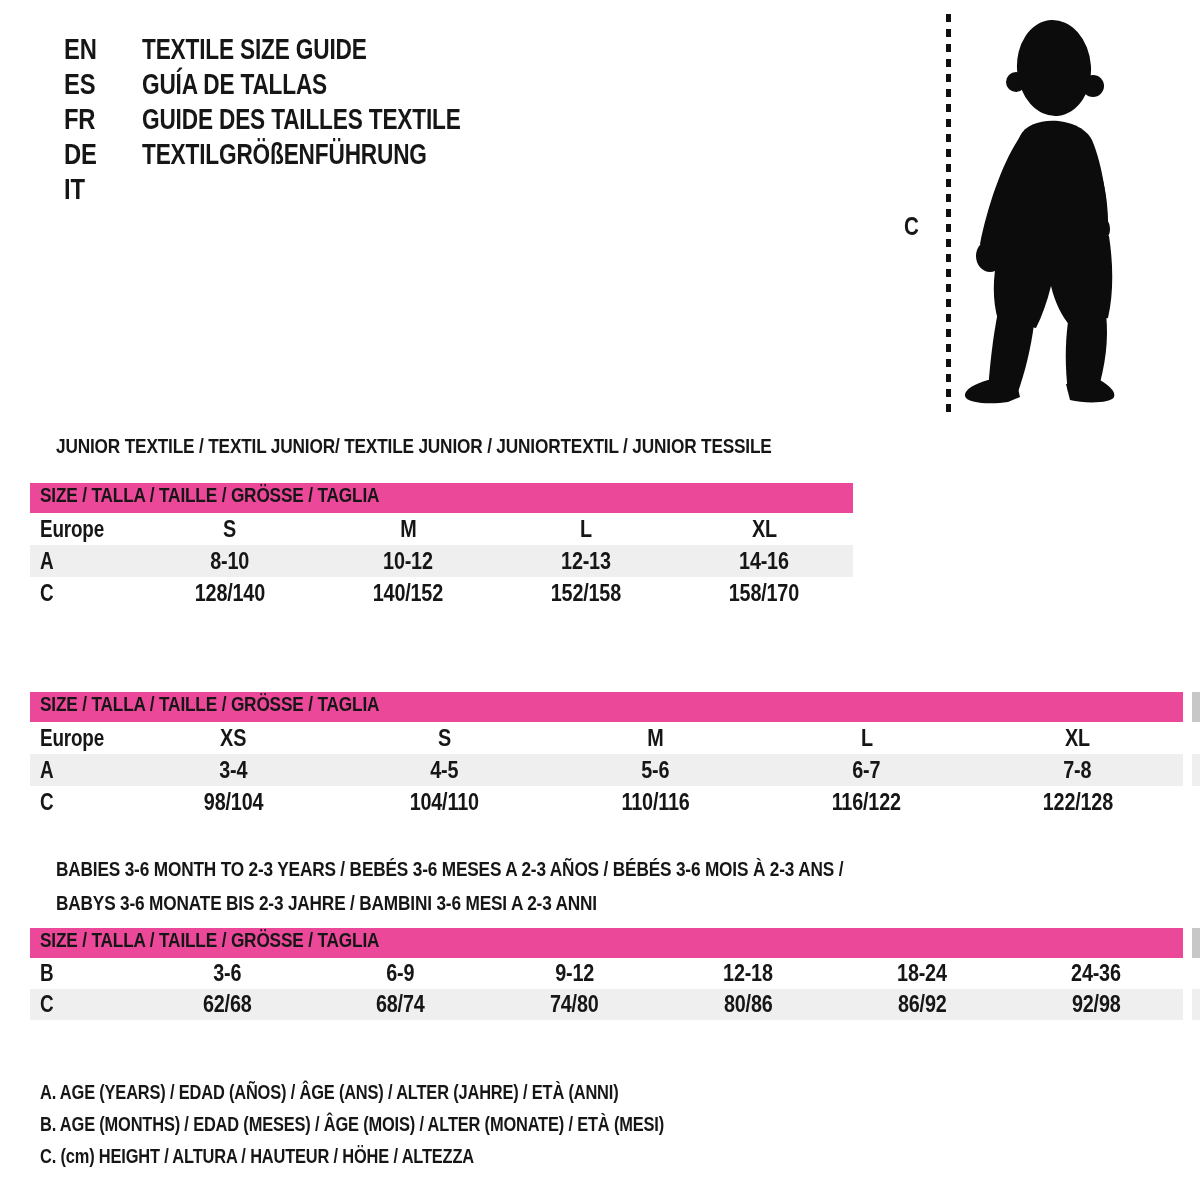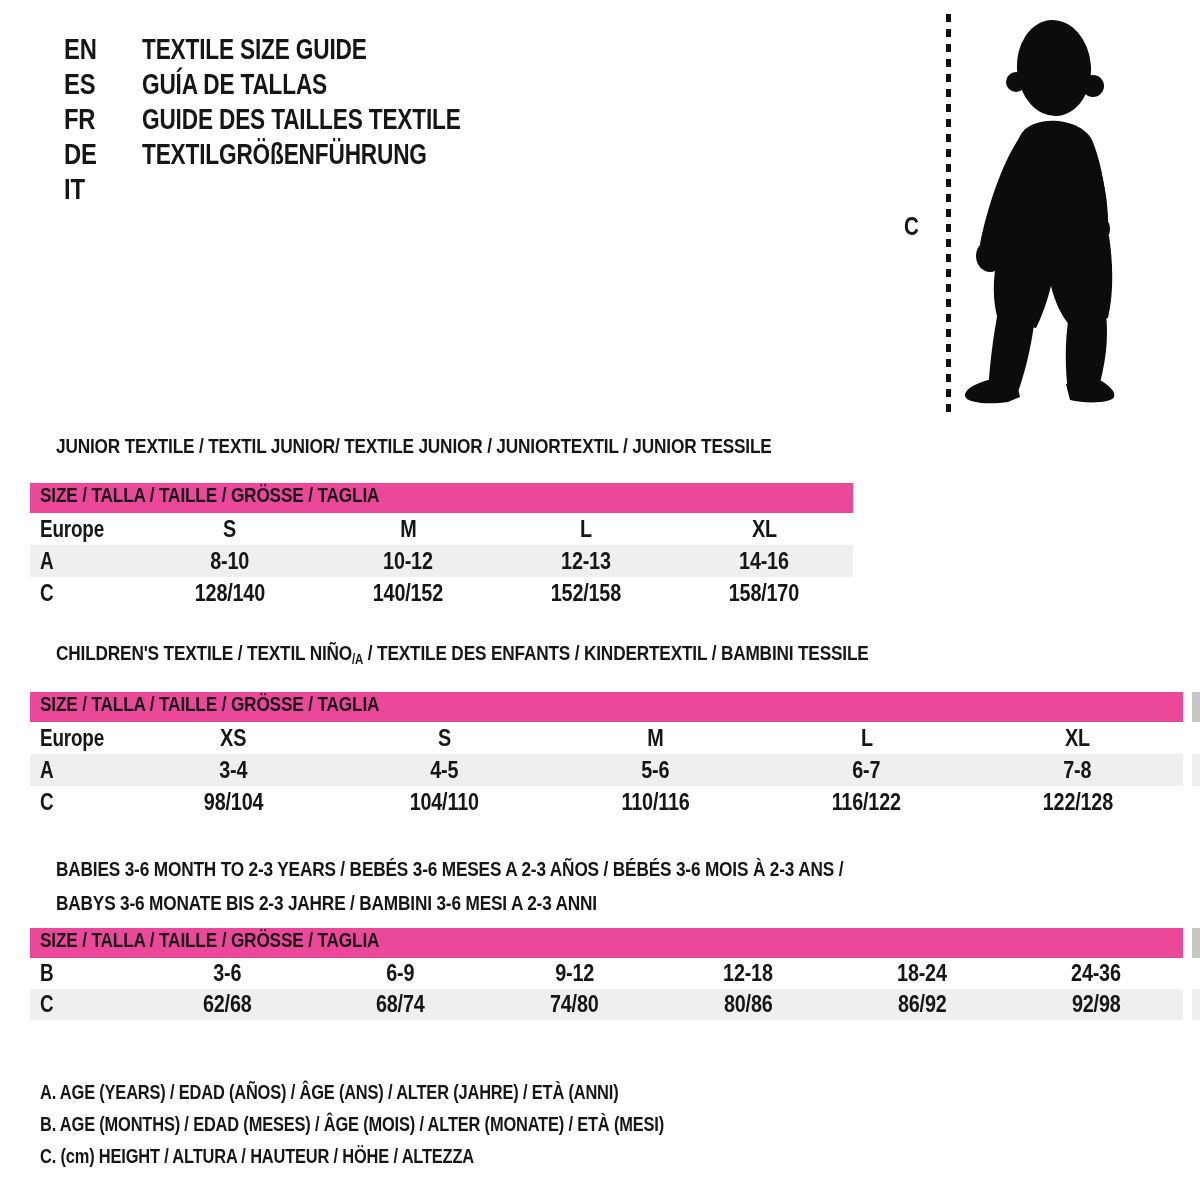--- a/index.html
+++ b/index.html
@@ -124,23 +124,20 @@
     </div>
     <div class="trow">
       <span class="tlabel"><span class="cl">C</span></span>
       <span class="tval"><span class="cc">128/140</span></span>
       <span class="tval"><span class="cc">140/152</span></span>
       <span class="tval"><span class="cc">152/158</span></span>
       <span class="tval"><span class="cc">158/170</span></span>
     </div>
   </div>
 
-  <div class="sec-title" style="top:641px;">
-    <span class="cl"><span>CHILDREN'S TEXTILE / TEXTIL NIÑO</span><span class="sub-small">/A</span><span> / TEXTILE DES ENFANTS / KINDERTEXTIL / BAMBINI TESSILE</span></span>
-  </div>
   <div class="stable t-children" style="top:692px;">
     <div class="size-bar">
         <span class="cl">SIZE / TALLA / TAILLE / GRÖSSE / TAGLIA</span>
       </div>
     <div class="trow">
       <span class="tlabel"><span class="cl">Europe</span></span>
       <span class="tval"><span class="cc">XS</span></span>
       <span class="tval"><span class="cc">S</span></span>
       <span class="tval"><span class="cc">M</span></span>
       <span class="tval"><span class="cc">L</span></span>

